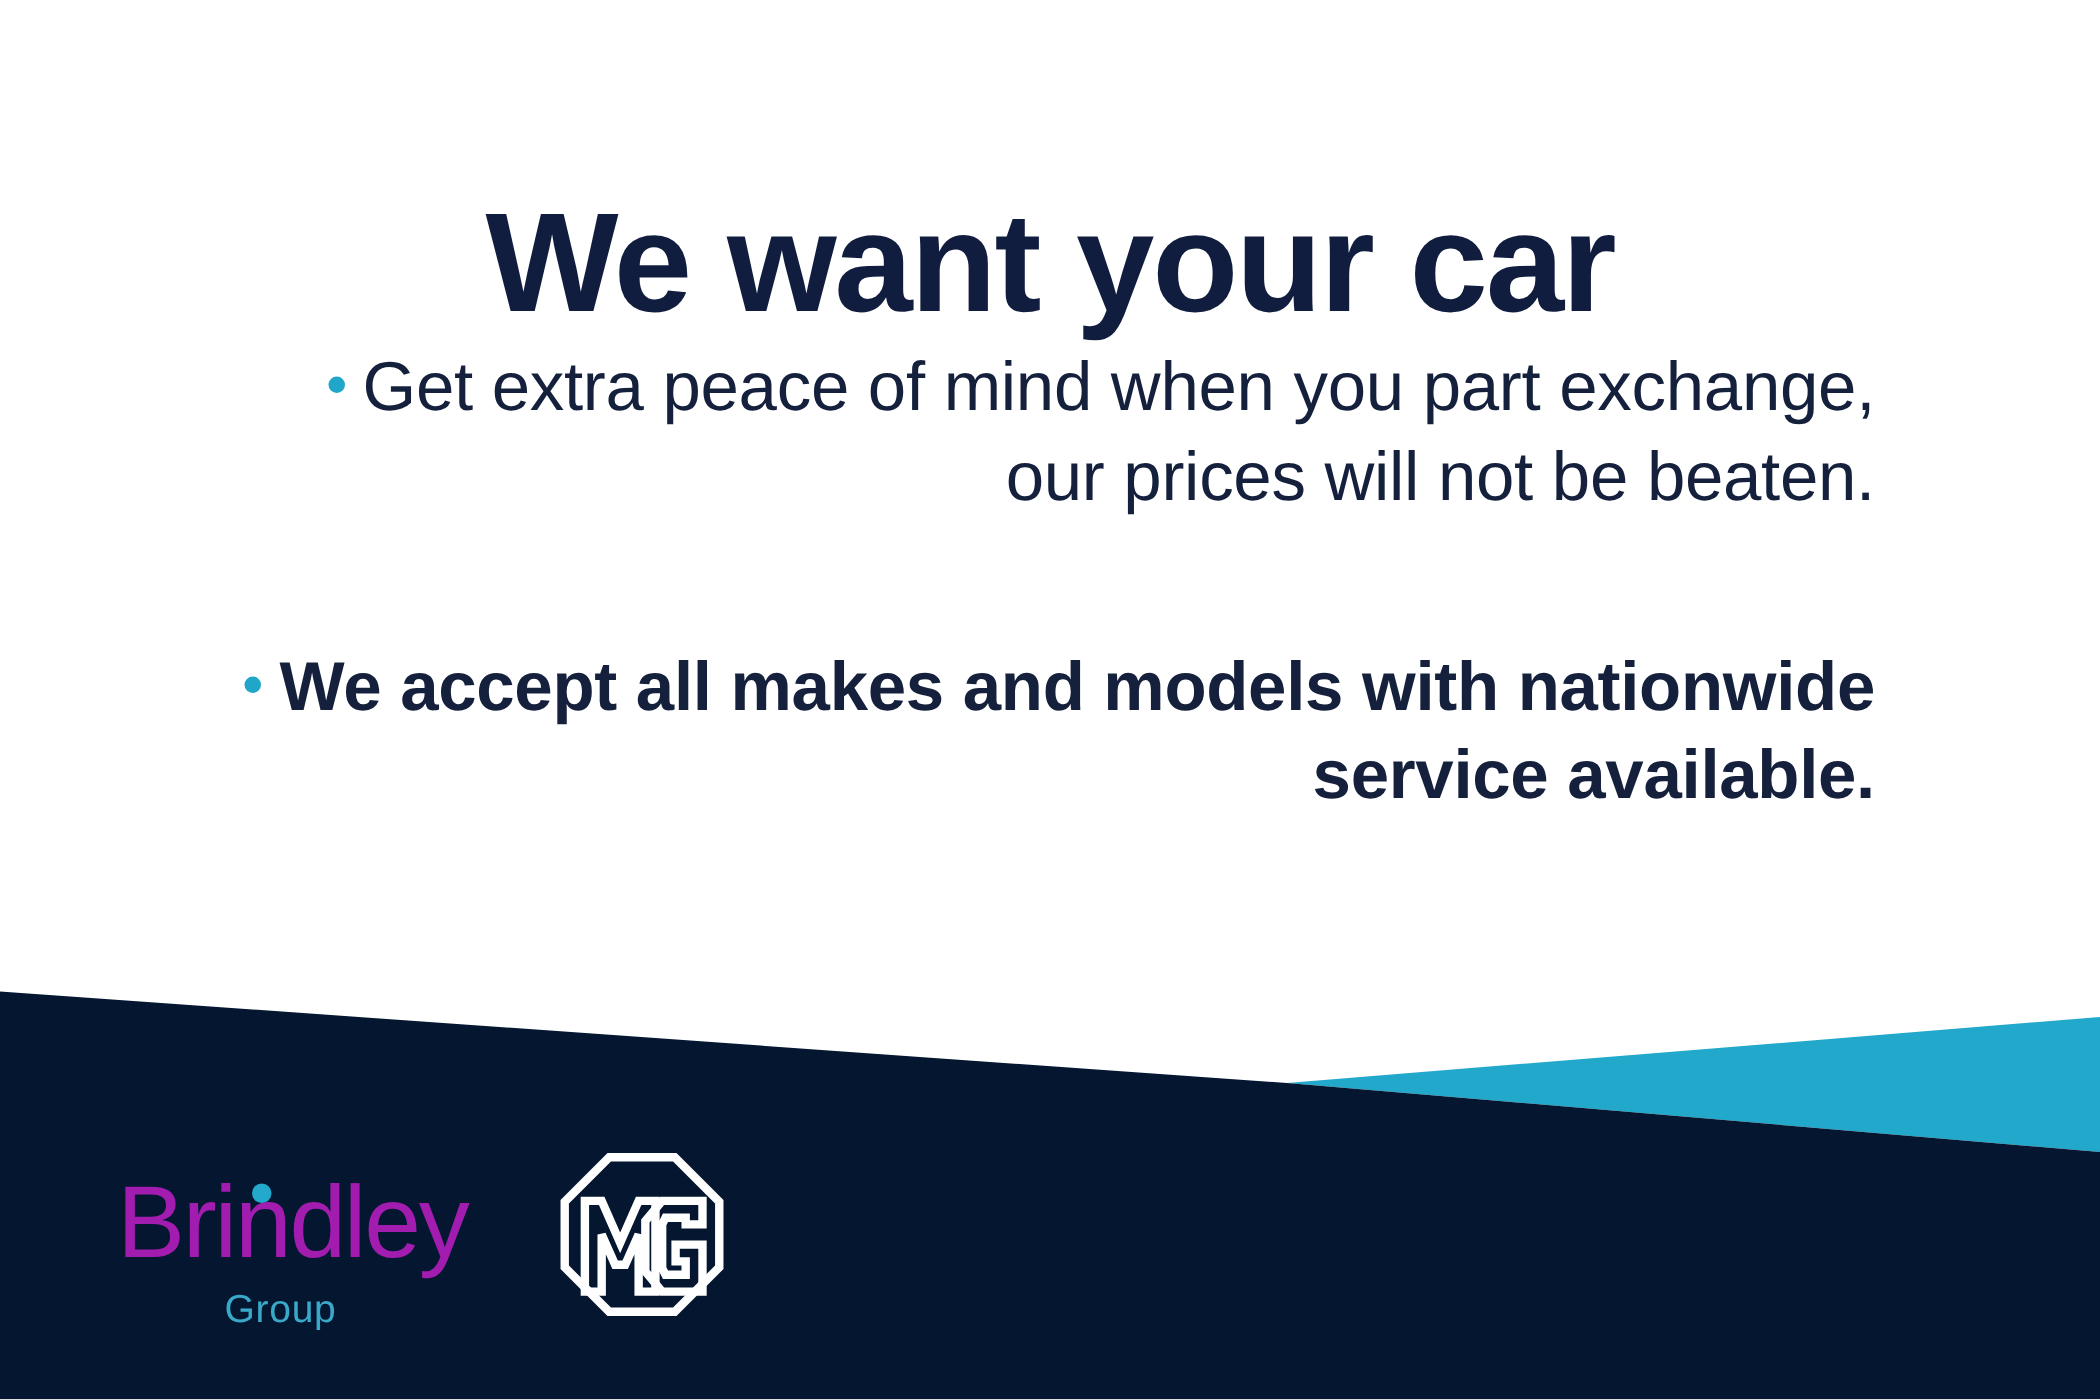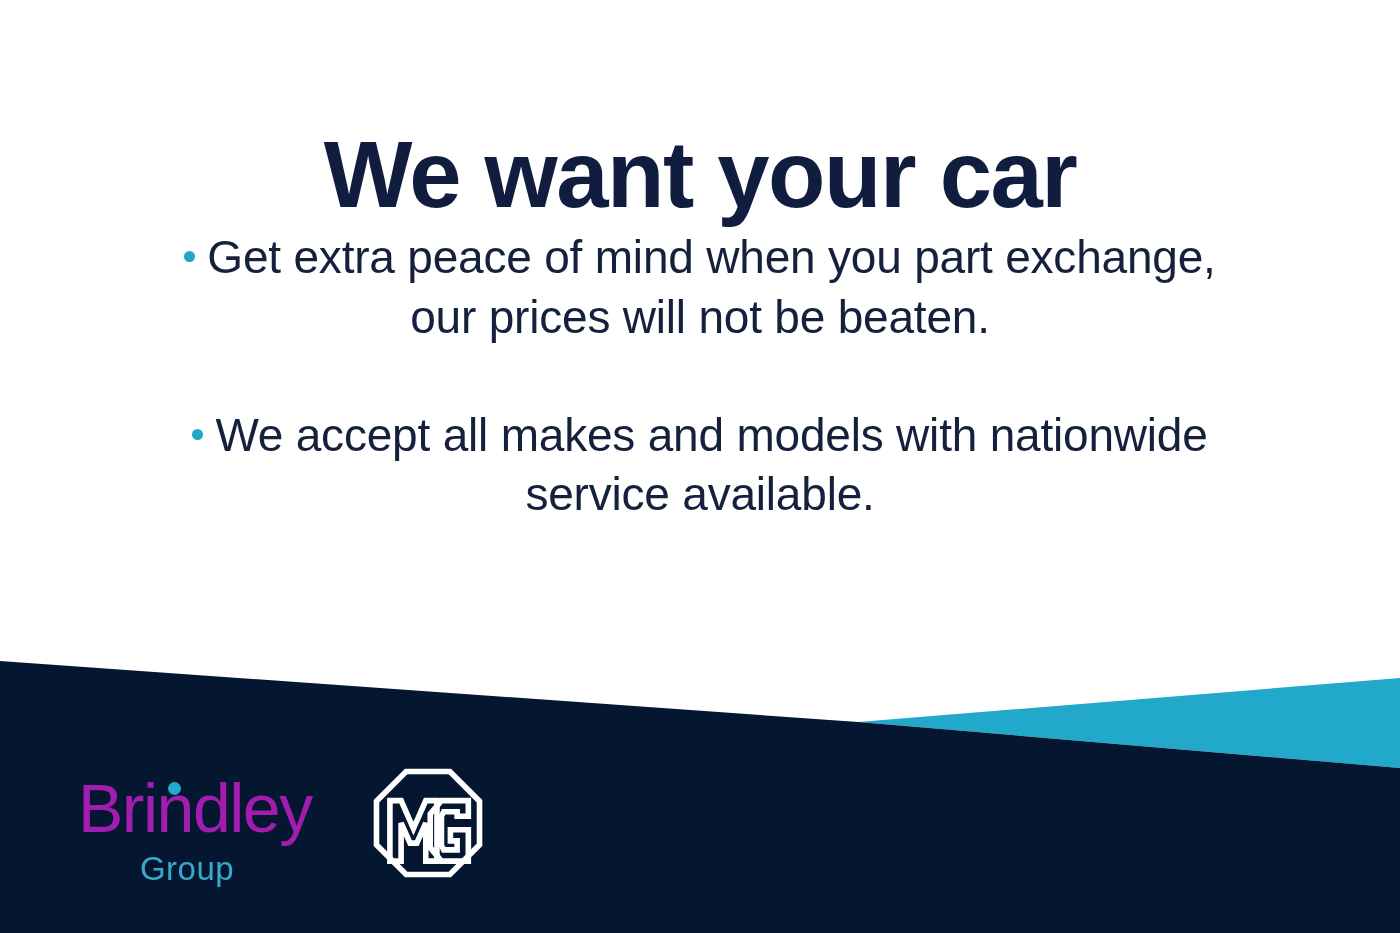--- a/index.html
+++ b/index.html
@@ -41,32 +41,33 @@
     color: #111d3e;
     white-space: nowrap;
   }
 
   
   .body-block {
     position: absolute;
     top: 228px;
     left: 150px;
     width: 1100px;
-    text-align: center;
+    text-align: right;
   }
   .bullet-para {
     font-size: 46px;
     line-height: 1.30;
     color: #15203c;
     letter-spacing: -0.2px;
     margin: 0;
     padding: 0;
   }
   .bullet-para + .bullet-para {
-    margin-top: 58px;
+    margin-top: 80px;
+    font-weight: bold;
   }
   .bullet-dot {
     display: inline-block;
     width: 11px;
     height: 11px;
     border-radius: 50%;
     background: #1fa6c8;
     vertical-align: middle;
     margin-right: 12px;
     position: relative;
@@ -98,21 +99,21 @@
   .brindley-dot {
     position: absolute;
     left: 90px;
     top: 8px;
     width: 13px;
     height: 13px;
     border-radius: 50%;
     background: #22a9cc;
   }
   .brindley-sub {
-    font-size: 33px;
+    font-size: 26px;
     color: #3aa8c9;
     letter-spacing: 0.5px;
     line-height: 1;
     margin: 10px 0 0 0;
     text-align: center;
     padding-right: 40px;
   }
   .mg-logo {
     width: 112px;
     height: 112px;

